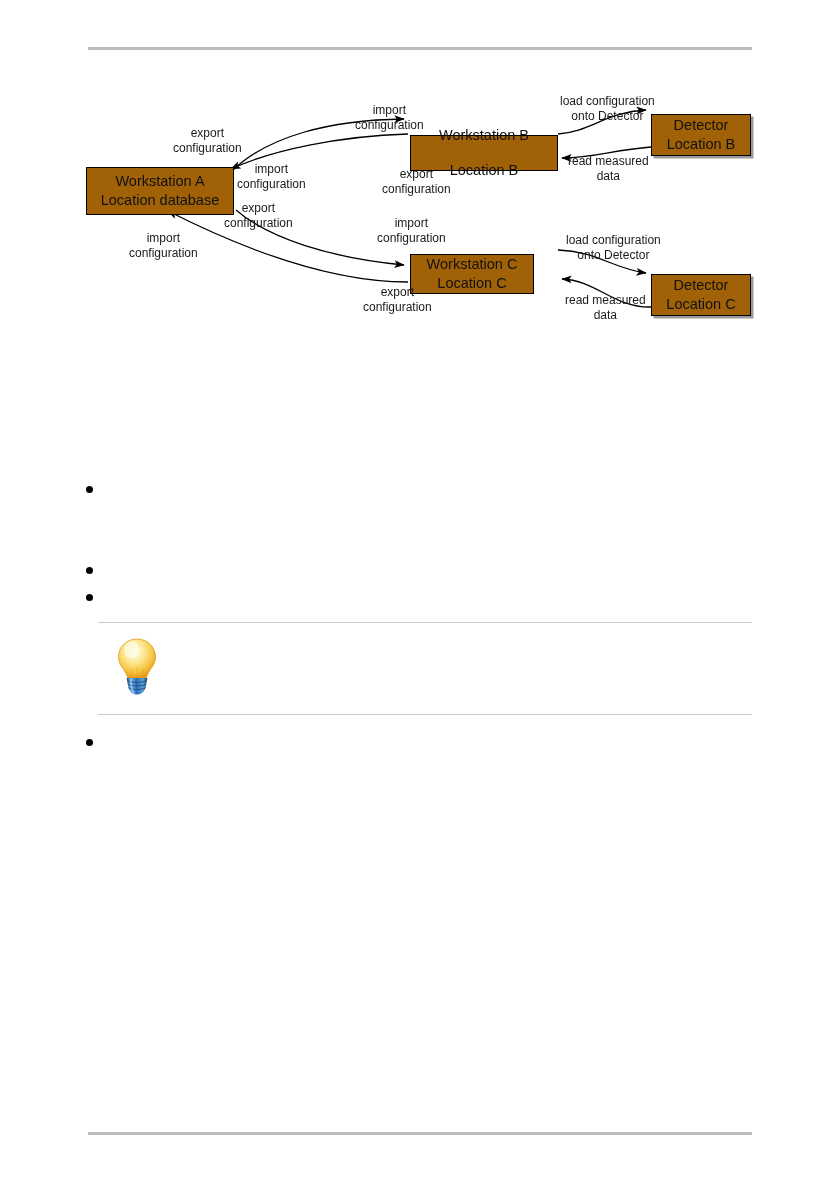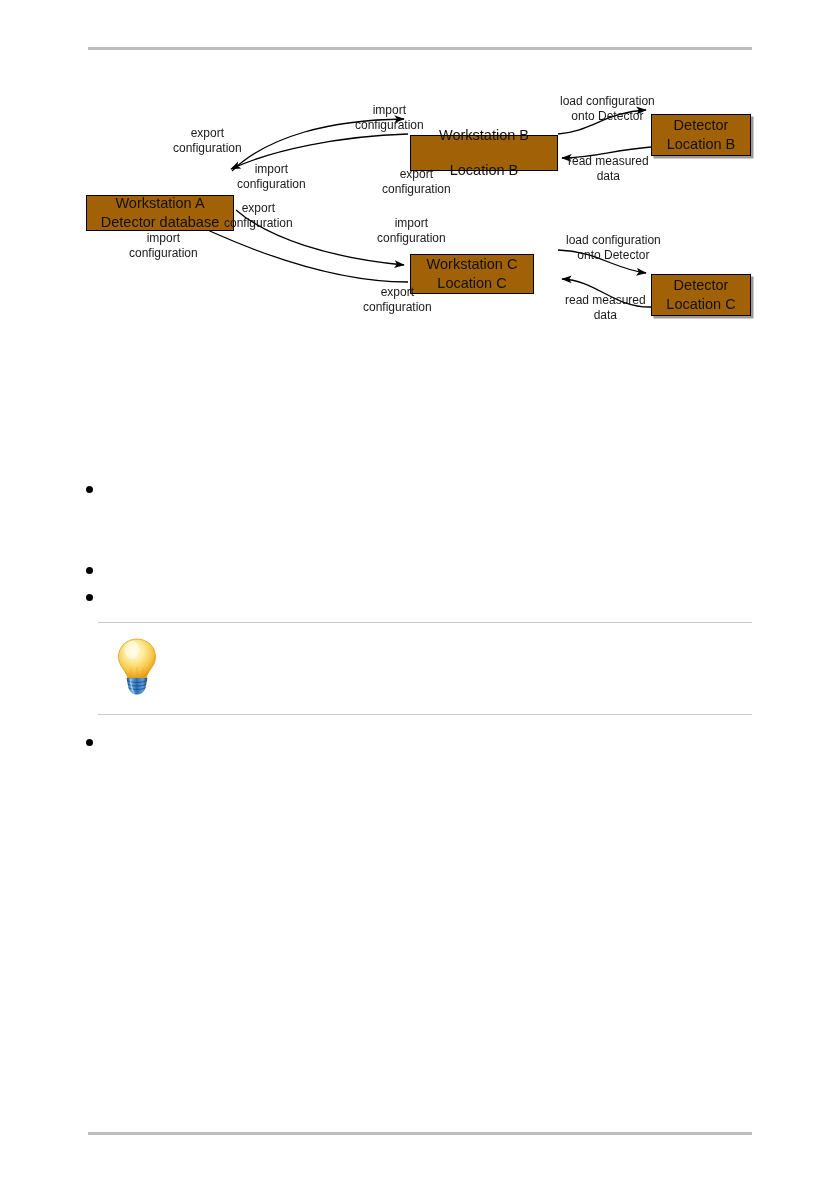--- a/index.html
+++ b/index.html
@@ -118,23 +118,23 @@
       <path d="M408,212 C330,212 245,180 168,141" marker-end="url(#ah)"></path>
 
       <path d="M558,64 C590,62 606,42 646,40" marker-end="url(#ah)"></path>
       <path d="M651,77 C612,80 595,88 562,88" marker-end="url(#ah)"></path>
 
       <path d="M558,180 C596,181 614,199 646,203" marker-end="url(#ah)"></path>
       <path d="M651,237 C614,238 596,210 562,209" marker-end="url(#ah)"></path>
     </g>
   </svg>
 
-  <div class="node-box" style="left:86px;top:116px;width:148px;height:36px;">
+  <div class="node-box" style="left:86px;top:88px;width:148px;height:48px;">
     <span class="node-line">Workstation A</span>
-    <span class="node-line">Detector database</span>
+    <span class="node-line">Location database</span>
   </div>
 
   <div class="node-box" style="left:410px;top:56px;width:148px;height:36px;gap:16px;">
     <span class="node-line">Workstation B</span>
     <span class="node-line">Location B</span>
   </div>
 
   <div class="node-box shadowed" style="left:651px;top:35px;width:100px;height:42px;">
     <span class="node-line">Detector</span>
     <span class="node-line">Location B</span>

